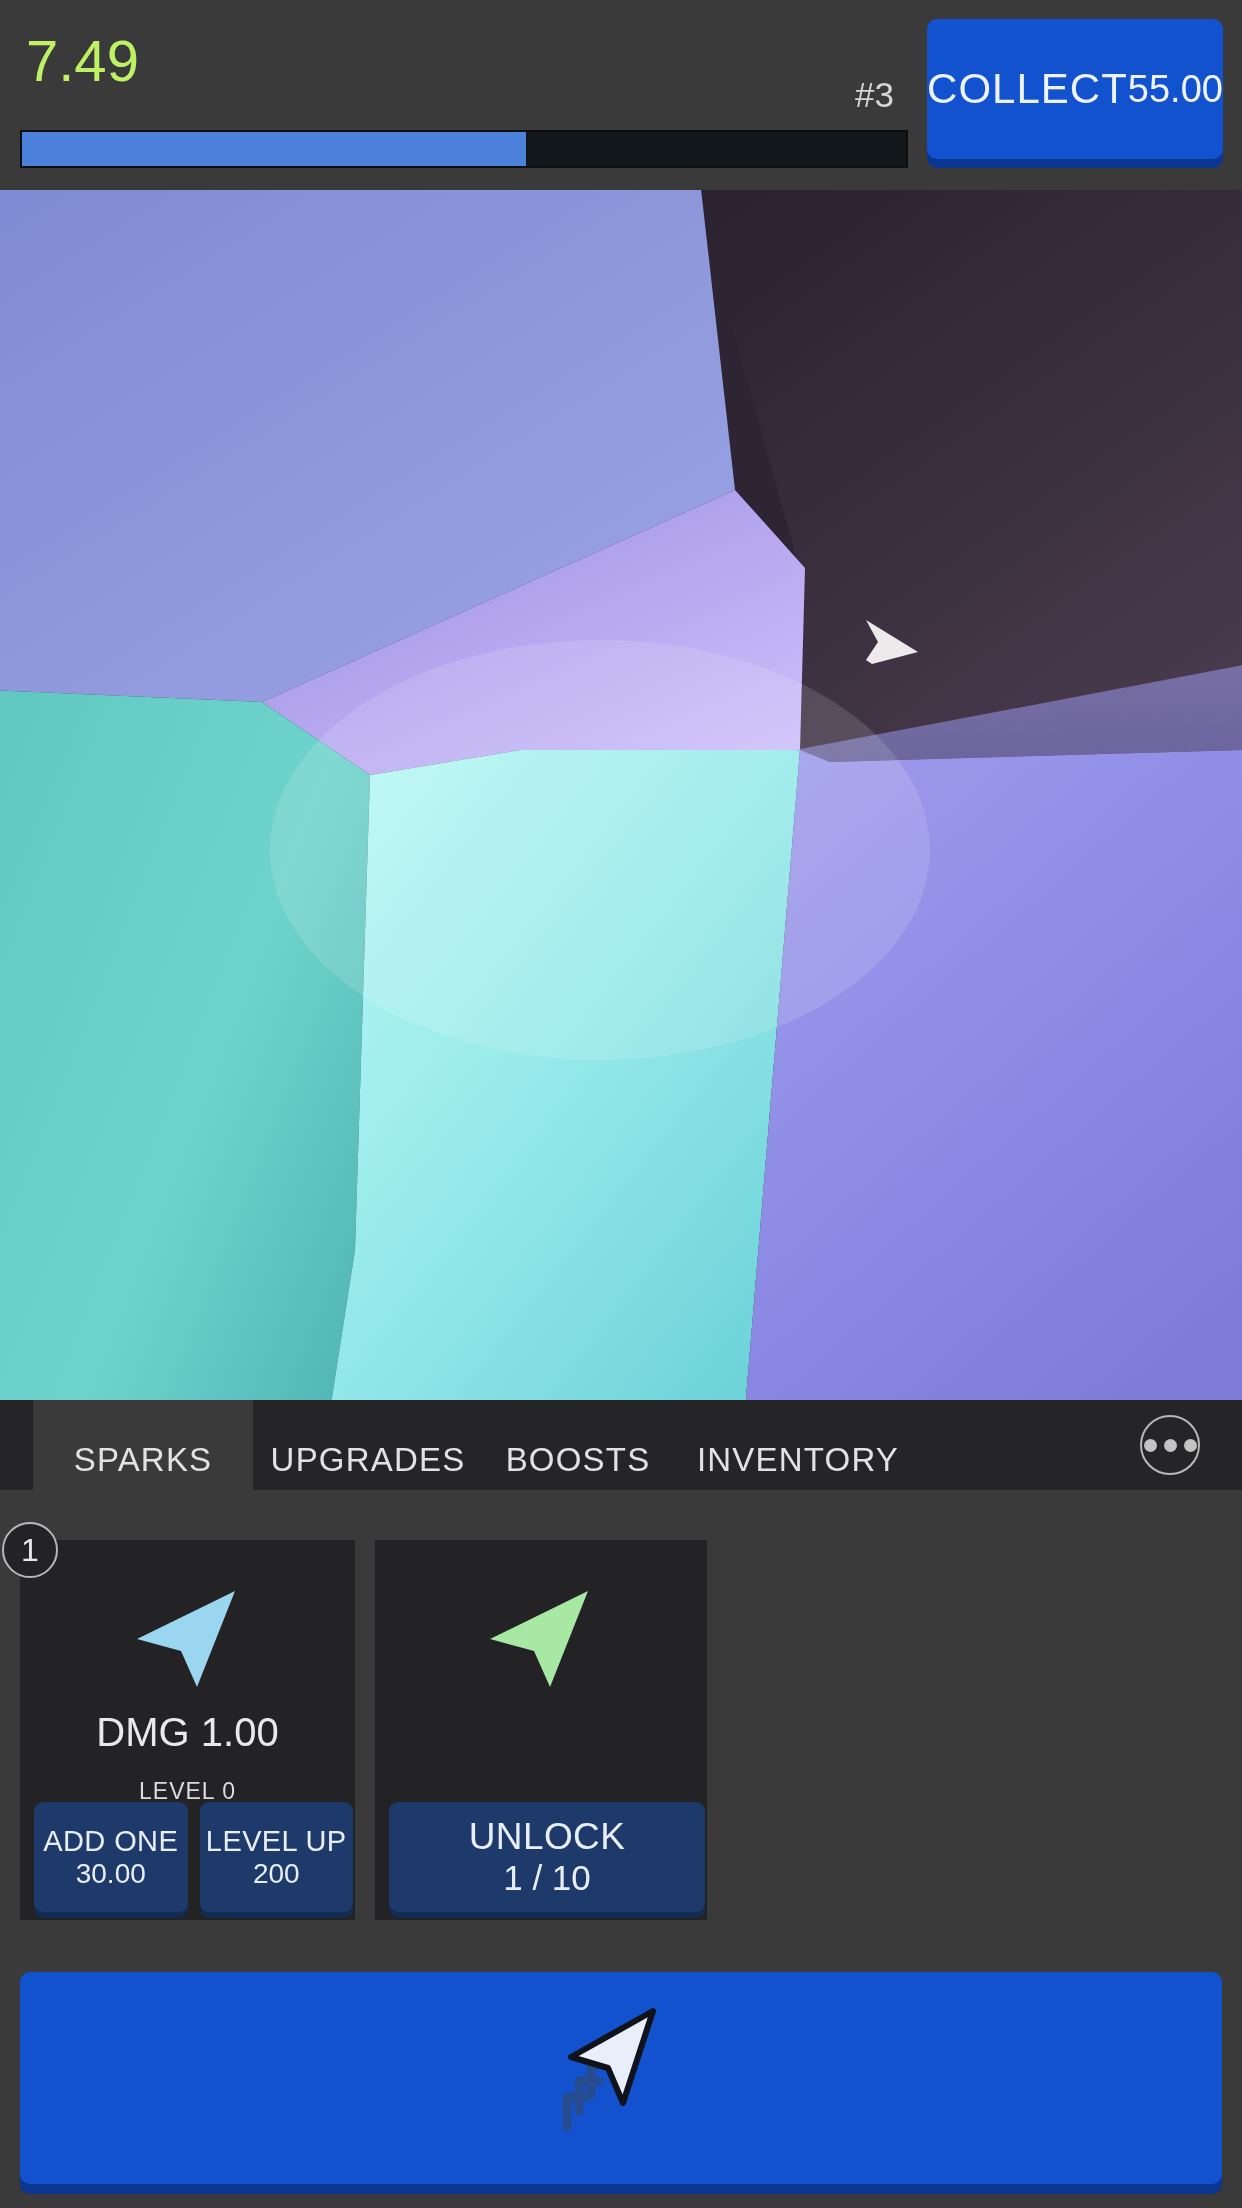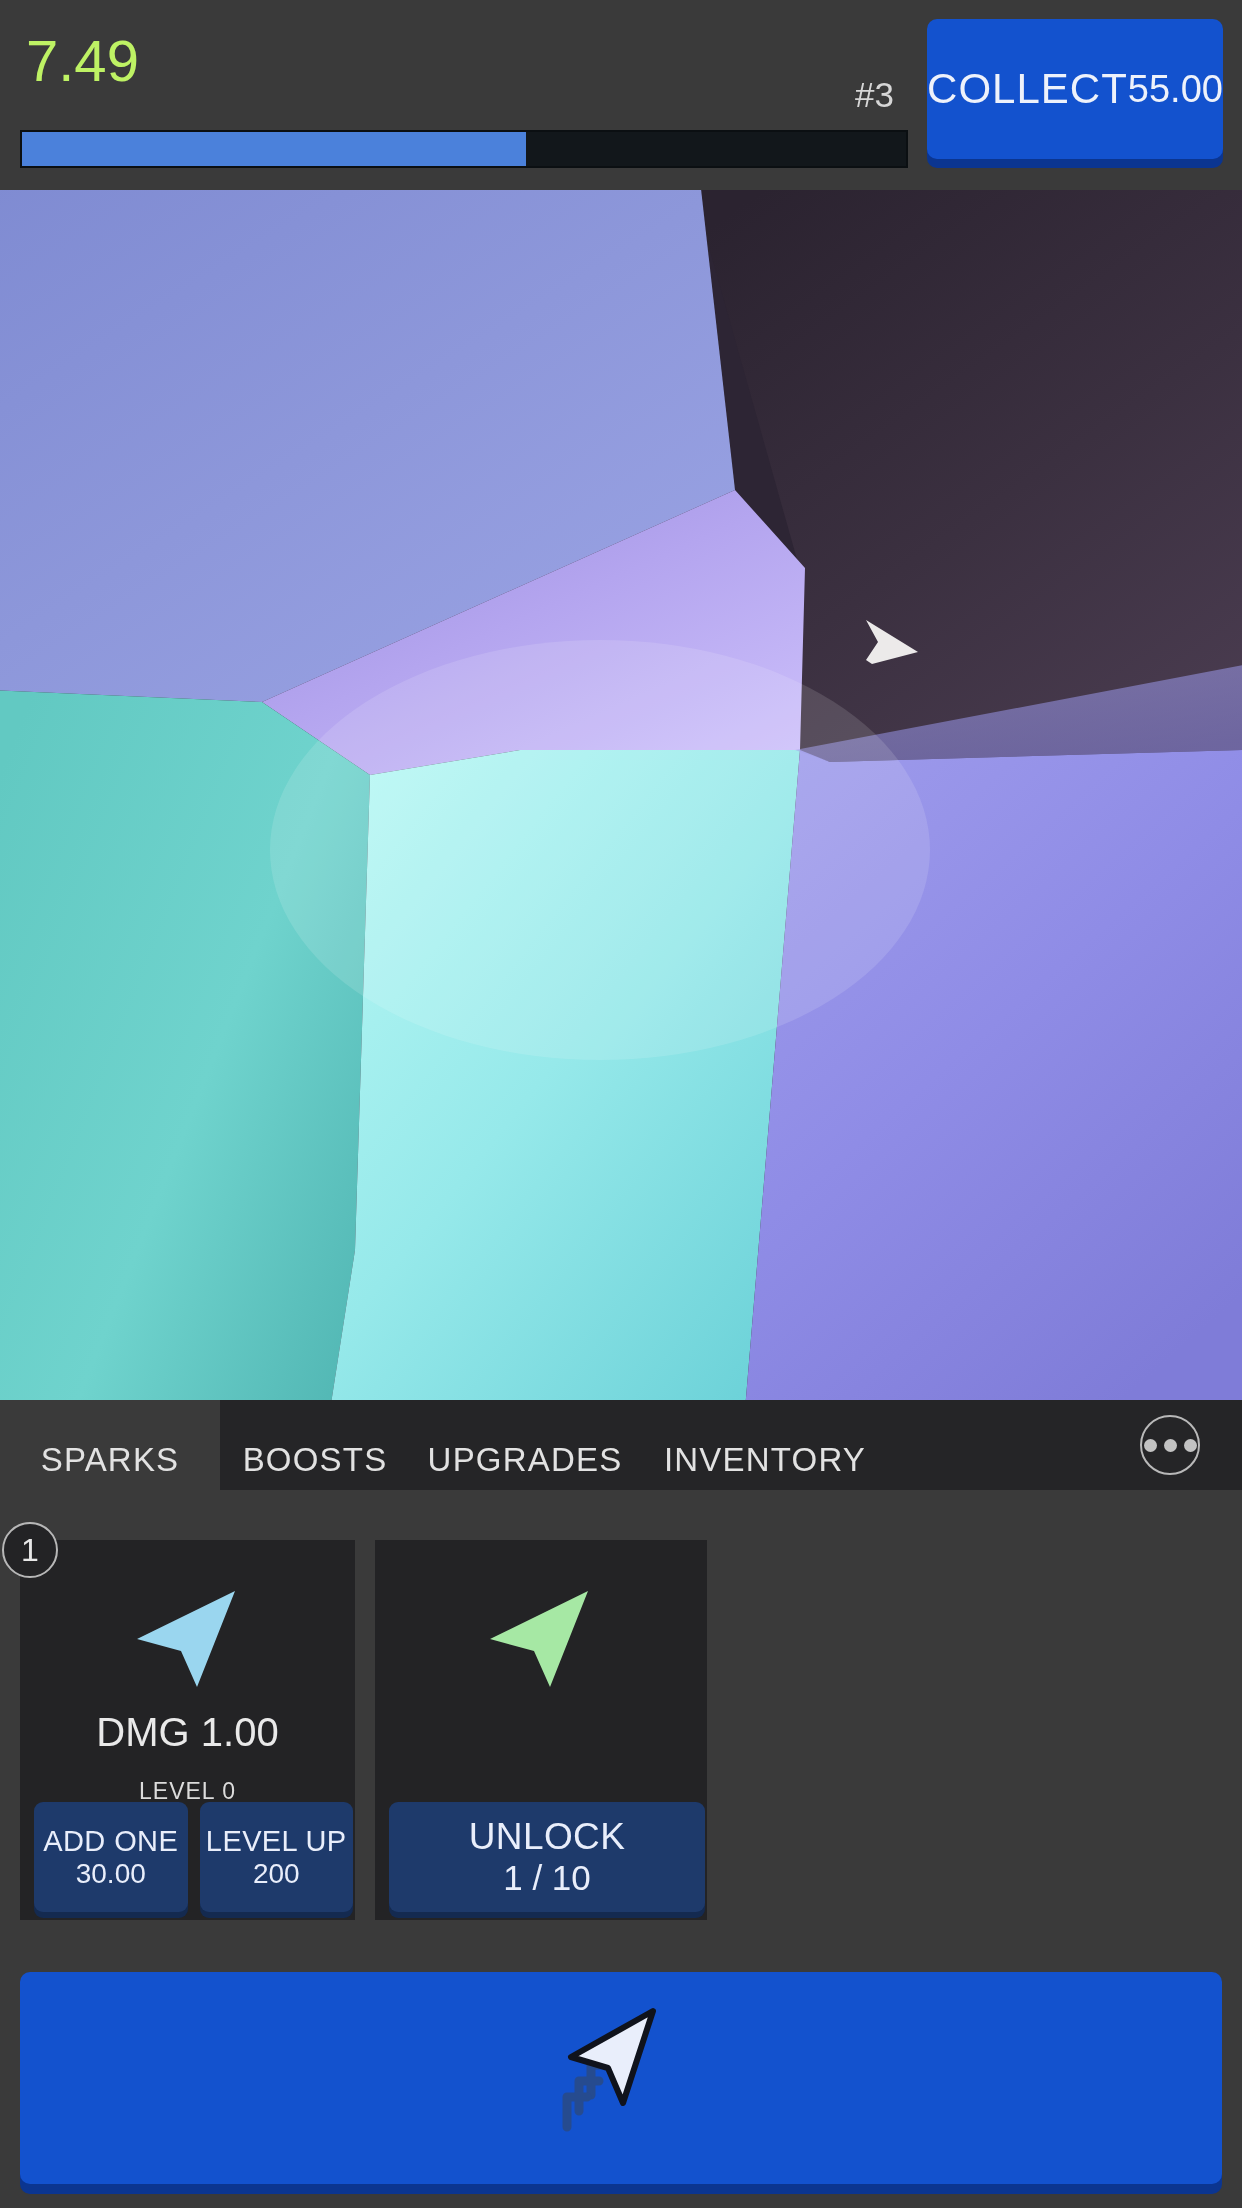--- a/index.html
+++ b/index.html
@@ -80,21 +80,21 @@
     position: absolute; left: 0; top: 1400px;
     width: 1242px; height: 808px;
     background: #3a3a3a;
   }
 
   
   #tab-bar {
     position: absolute; left: 0; top: 0;
     width: 1242px; height: 90px;
     background: #252527;
-    display: flex; align-items: stretch;
+    display: flex; align-items: stretch; padding-left: 33px;
   }
   .tab {
     display: flex; align-items: center; justify-content: center;
     height: 120px;
     font-size: 33px; color: #e2e2e2;
     letter-spacing: 1.2px;
     cursor: pointer;
     background: transparent;
     padding: 0 34px;
   }
@@ -284,25 +284,25 @@
       </g>
     </svg>
   </div>
 
   <div id="bottom-panel">
 
     <div id="tab-bar">
       <div class="tab active" id="tab-sparks">
         <span>SPARKS</span>
       </div>
+      <div class="tab" id="tab-upgrades">
+        <span>UPGRADES</span>
+      </div>
       <div class="tab" id="tab-boosts">
         <span>BOOSTS</span>
-      </div>
-      <div class="tab" id="tab-upgrades">
-        <span>UPGRADES</span>
       </div>
       <div class="tab" id="tab-inventory">
         <span>INVENTORY</span>
       </div>
 
       <div id="more-button">
         <span class="dot"></span>
         <span class="dot"></span>
         <span class="dot"></span>
       </div>

